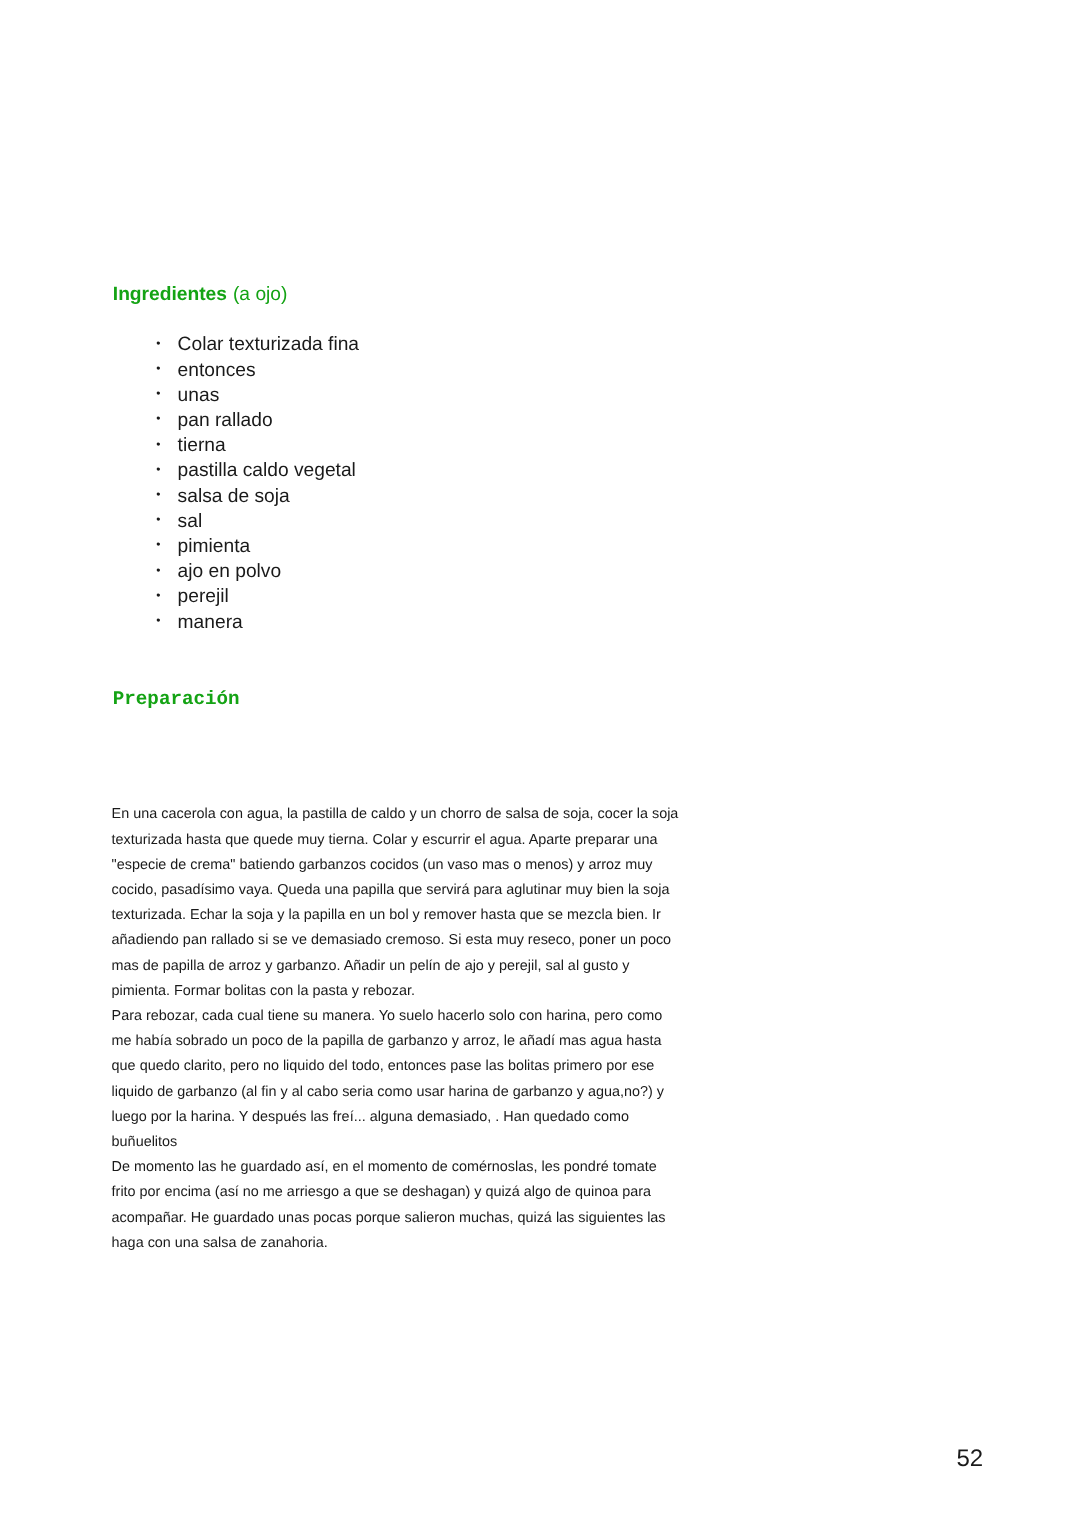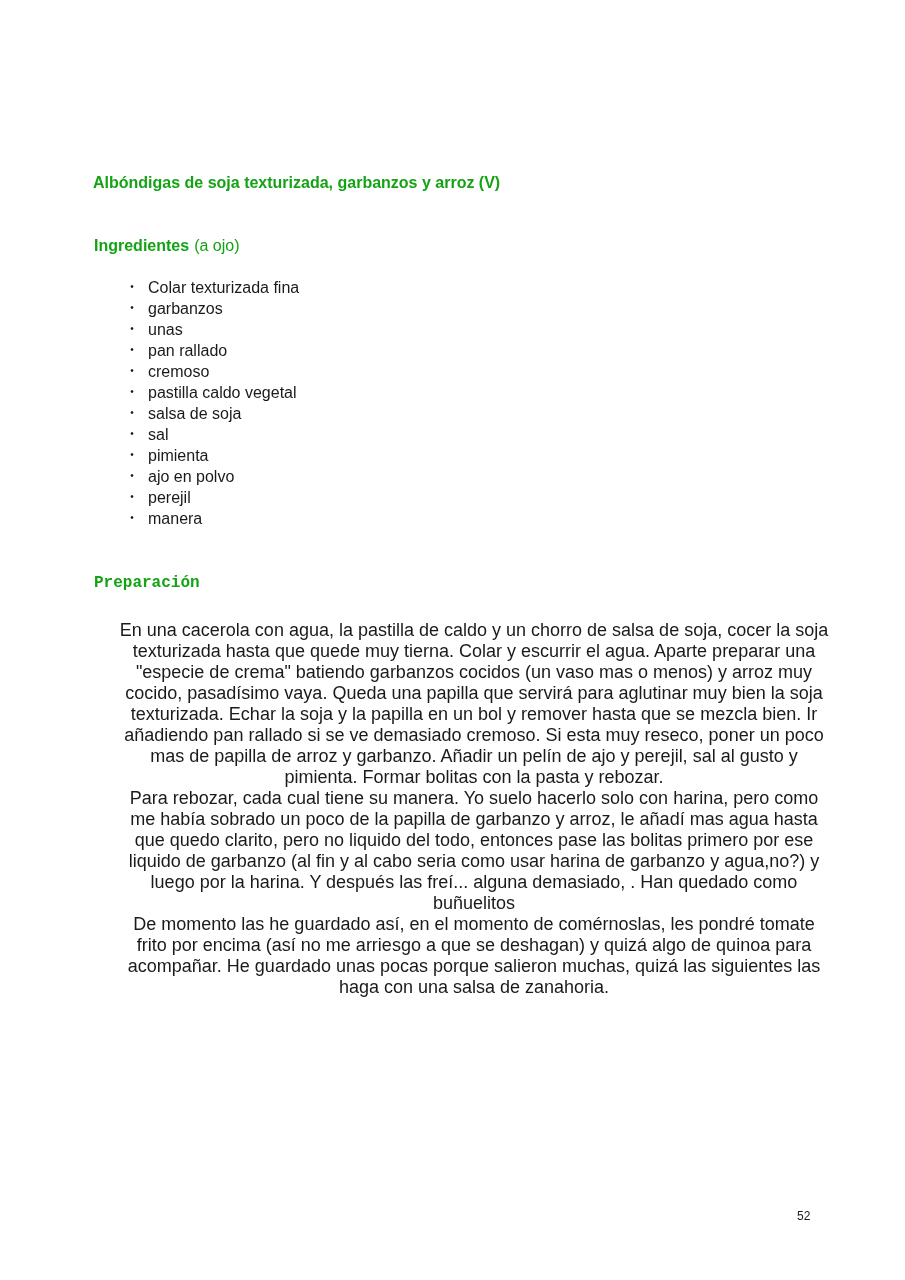--- a/index.html
+++ b/index.html
@@ -66,67 +66,65 @@
     top: 0;
     width: 10px;
     font-size: 10px;
     line-height: 20px;
     color: #1a1a1a;
     text-align: center;
   }
   .bodytext {
     position: absolute;
     left: 93px;
-    top: 620px;
+    top: 668px;
     width: 762px;
     margin: 0;
-    font-size: 18px;
+    font-size: 12px;
     line-height: 21px;
     white-space: pre-line;
-    text-align: center;
   }
   .pagenum {
     position: absolute;
     left: 797px;
     top: 1206px;
-    font-size: 12px;
+    font-size: 20px;
     line-height: 21px;
   }
 </style>
 </head>
 <body>
 
 <div class="page">
 
-  <h1 class="title">Albóndigas de soja texturizada, garbanzos y arroz (V)</h1>
 
   <h2 class="section-heading heading-ingredients">
     <span>Ingredientes</span><span class="heading-note">(a ojo)</span>
   </h2>
 
   <ul class="ingredients">
       <li>
       <span class="bullet">•</span>
       <span>Colar texturizada fina</span>
     </li>
       <li>
       <span class="bullet">•</span>
-      <span>garbanzos</span>
+      <span>entonces</span>
     </li>
       <li>
       <span class="bullet">•</span>
       <span>unas</span>
     </li>
       <li>
       <span class="bullet">•</span>
       <span>pan rallado</span>
     </li>
       <li>
       <span class="bullet">•</span>
-      <span>cremoso</span>
+      <span>tierna</span>
     </li>
       <li>
       <span class="bullet">•</span>
       <span>pastilla caldo vegetal</span>
     </li>
       <li>
       <span class="bullet">•</span>
       <span>salsa de soja</span>
     </li>
       <li>

